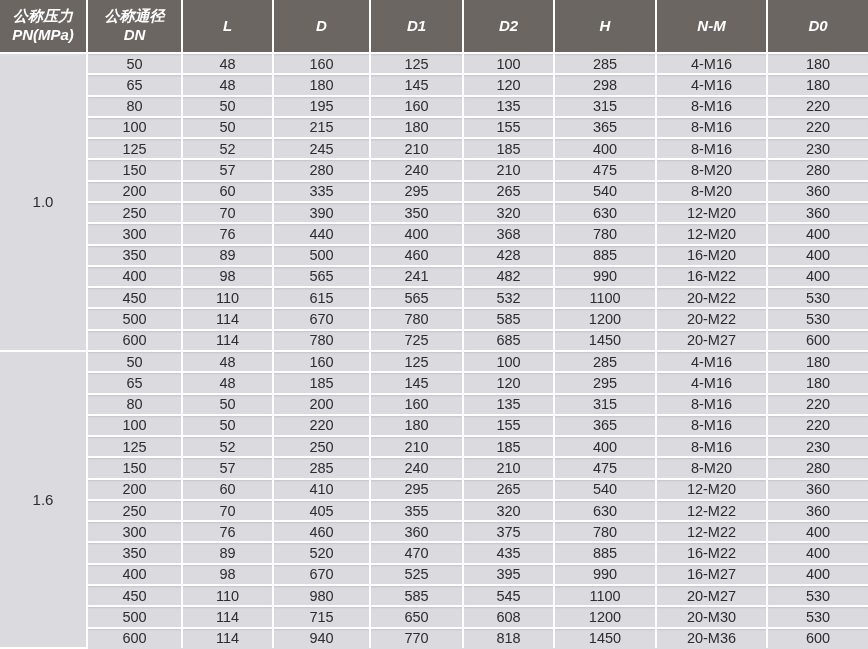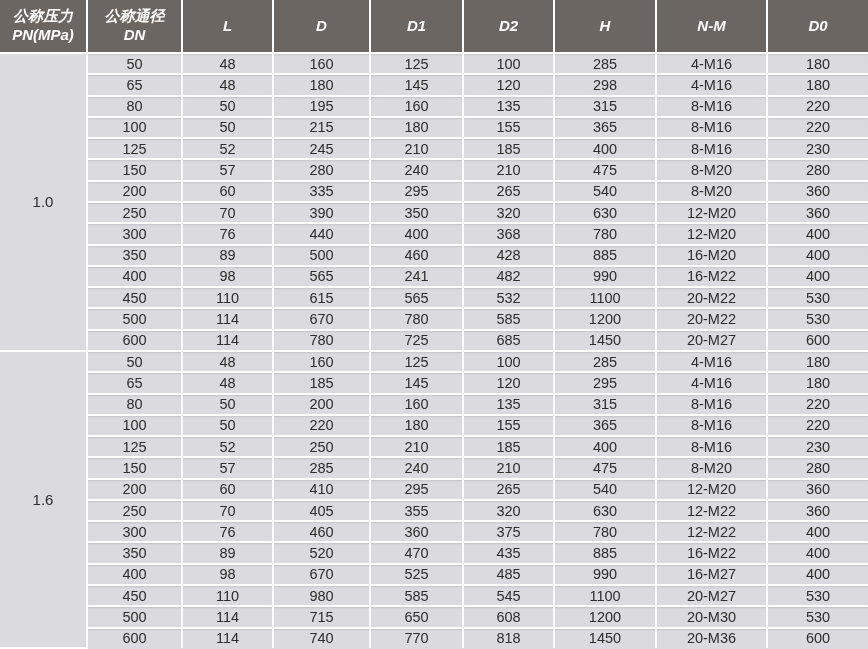--- a/index.html
+++ b/index.html
@@ -326,21 +326,21 @@
         <td>435</td>
         <td>885</td>
         <td>16-M22</td>
         <td>400</td>
       </tr>
       <tr>
         <td>400</td>
         <td>98</td>
         <td>670</td>
         <td>525</td>
-        <td>485</td>
+        <td>395</td>
         <td>990</td>
         <td>16-M27</td>
         <td>400</td>
       </tr>
       <tr>
         <td>450</td>
         <td>110</td>
         <td>980</td>
         <td>585</td>
         <td>545</td>
@@ -354,21 +354,21 @@
         <td>715</td>
         <td>650</td>
         <td>608</td>
         <td>1200</td>
         <td>20-M30</td>
         <td>530</td>
       </tr>
       <tr>
         <td>600</td>
         <td>114</td>
-        <td>740</td>
+        <td>940</td>
         <td>770</td>
         <td>818</td>
         <td>1450</td>
         <td>20-M36</td>
         <td>600</td>
       </tr>
     </tbody>
 </table>
 
 </body></html>

